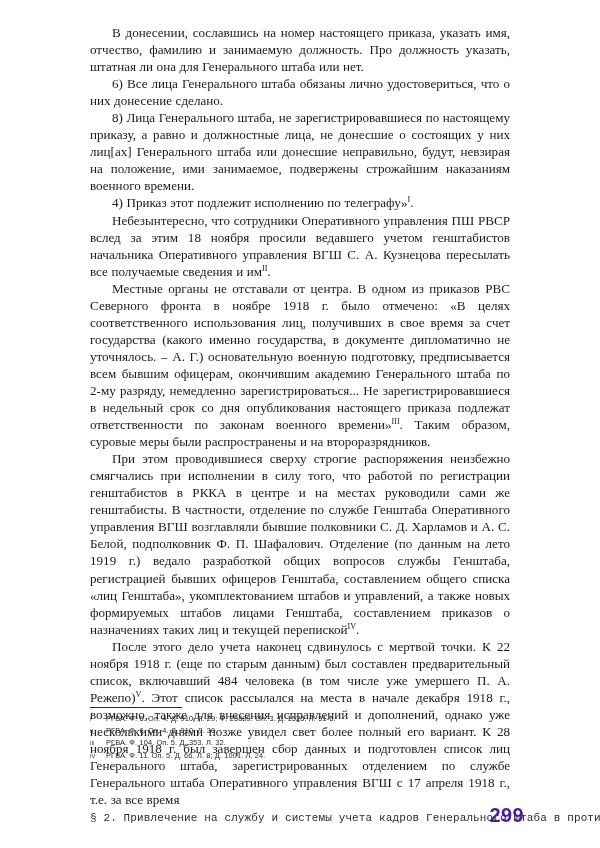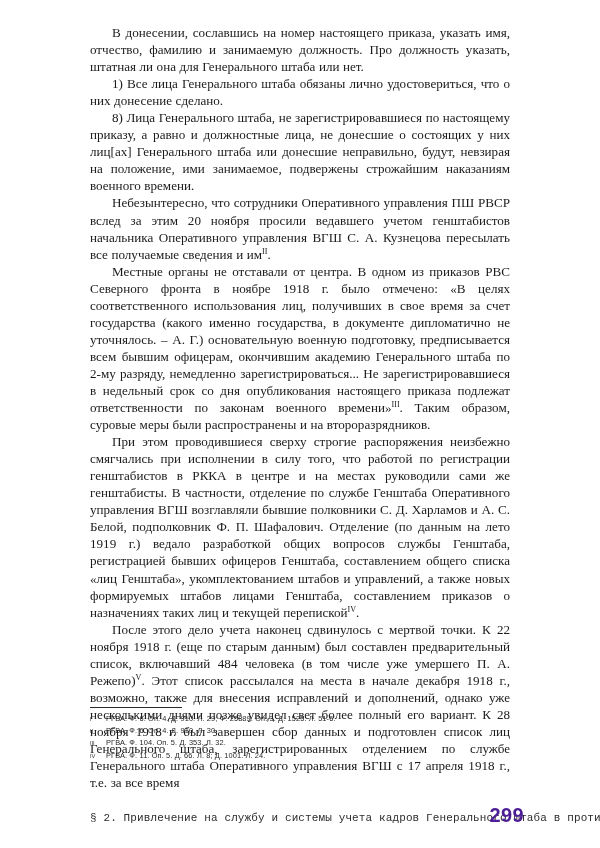--- a/index.html
+++ b/index.html
@@ -106,26 +106,27 @@
 </style>
 </head>
 <body>
 
 <div class="page">
 
   <div class="body-block">
 
     <p class="para">В донесении, сославшись на номер настоящего приказа, указать имя, отчество, фамилию и занимаемую должность. Про должность указать, штатная ли она для Генерального штаба или нет.</p>
 
-    <p class="para">1) Все лица Генерального штаба обязаны лично удостовериться, что о них донесение сделано.</p>
+    <p class="para">6) Все лица Генерального штаба обязаны лично удостовериться, что о них донесение сделано.</p>
 
     <p class="para">8) Лица Генерального штаба, не зарегистрировавшиеся по настоящему приказу, а равно и должностные лица, не донесшие о состоящих у них лиц[ах] Генерального штаба или донесшие неправильно, будут, невзирая на положение, ими занимаемое, подвержены строжайшим наказаниям военного времени.</p>
 
+    <p class="para"><span>4) Приказ этот подлежит исполнению по телеграфу»</span><sup class="fn">I</sup><span>.</span></p>
 
-    <p class="para"><span>Небезынтересно, что сотрудники Оперативного управления ПШ РВСР вслед за этим 20 ноября просили ведавшего учетом генштабистов начальника Оперативного управления ВГШ С. А. Кузнецова пересылать все получаемые сведения и им</span><sup class="fn">II</sup><span>.</span></p>
+    <p class="para"><span>Небезынтересно, что сотрудники Оперативного управления ПШ РВСР вслед за этим 18 ноября просили ведавшего учетом генштабистов начальника Оперативного управления ВГШ С. А. Кузнецова пересылать все получаемые сведения и им</span><sup class="fn">II</sup><span>.</span></p>
 
     <p class="para"><span>Местные органы не отставали от центра. В одном из приказов РВС Северного фронта в ноябре 1918 г. было отмечено: «В целях соответственного использования лиц, получивших в свое время за счет государства (какого именно государства, в документе дипломатично не уточнялось. – </span><span class="ital">А. Г.</span><span>) основательную военную подготовку, предписывается всем бывшим офицерам, окончившим академию Генерального штаба по 2-му разряду, немедленно зарегистрироваться... Не зарегистрировавшиеся в недельный срок со дня опубликования настоящего приказа подлежат ответственности по законам военного времени»</span><sup class="fn">III</sup><span>. Таким образом, суровые меры были распространены и на второразрядников.</span></p>
 
     <p class="para"><span>При этом проводившиеся сверху строгие распоряжения неизбежно смягчались при исполнении в силу того, что работой по регистрации генштабистов в РККА в центре и на местах руководили сами же генштабисты. В частности, отделение по службе Генштаба Оперативного управления ВГШ возглавляли бывшие полковники С. Д. Харламов и А. С. Белой, подполковник Ф. П. Шафалович. Отделение (по данным на лето 1919 г.) ведало разработкой общих вопросов службы Генштаба, регистрацией бывших офицеров Генштаба, составлением общего списка «лиц Генштаба», укомплектованием штабов и управлений, а также новых формируемых штабов лицами Генштаба, составлением приказов о назначениях таких лиц и текущей перепиской</span><sup class="fn">IV</sup><span>.</span></p>
 
     <p class="para"><span>После этого дело учета наконец сдвинулось с мертвой точки. К 22 ноября 1918 г. (еще по старым данным) был составлен предварительный список, включавший 484 человека (в том числе уже умершего П. А. Режепо)</span><sup class="fn">V</sup><span>. Этот список рассылался на места в начале декабря 1918 г., возможно, также для внесения исправлений и дополнений, однако уже несколькими днями позже увидел свет более полный его вариант. К 28 ноября 1918 г. был завершен сбор данных и подготовлен список лиц Генерального штаба, зарегистрированных отделением по службе Генерального штаба Оперативного управления ВГШ с 17 апреля 1918 г., т.е. за все время</span></p>
 
   </div>
 
   <div class="footnotes">

